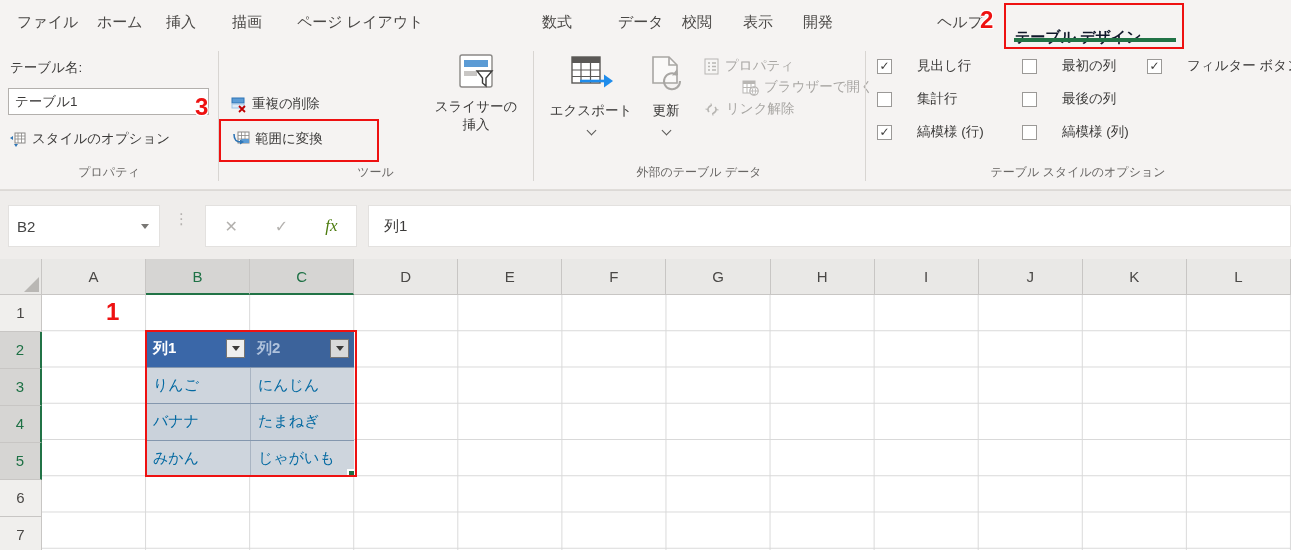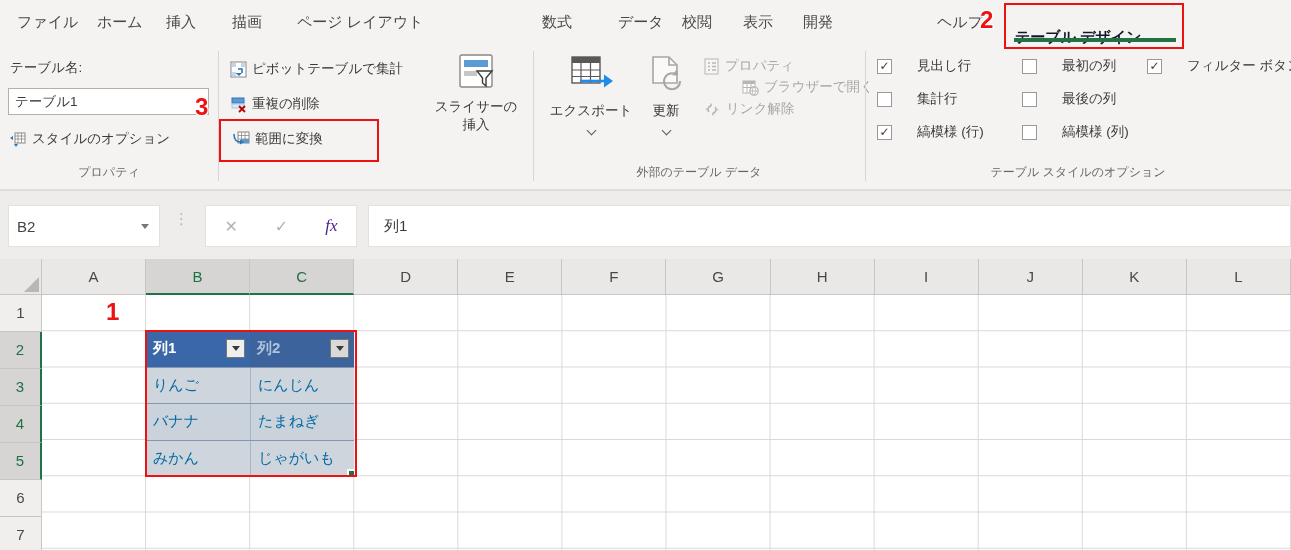--- a/index.html
+++ b/index.html
@@ -37,21 +37,21 @@
 
   
   #formulabar { position:absolute; left:0; top:190px; width:1291px; height:69px; background:#EFEDEB; border-top:1px solid #DCD9D6; }
   .fb-white { position:absolute; top:14px; height:42px; background:#fff; border:1px solid #E3E1DF; }
   #namebox { left:8px; width:152px; display:flex; align-items:center; }
   #namebox-text { font-size:15px; color:#444; padding-left:8px; flex:1; }
   #namebox-arrow { width:0; height:0; border-left:4.5px solid transparent; border-right:4.5px solid transparent; border-top:5px solid #797774; margin-right:10px; }
   #fb-dots { position:absolute; left:174px; top:24px; color:#B5B2AF; font-size:15px; letter-spacing:0; line-height:7px; }
   #fxbox { left:205px; width:152px; display:flex; align-items:center; justify-content:space-around; }
   .fb-ico { font-size:16px; color:#B3B1AE; }
-  #fx-label { font-family:"Liberation Serif","DejaVu Serif",serif; font-style:italic; font-size:17px; color:#4c1d95; }
+  #fx-label { font-family:"Liberation Serif","DejaVu Serif",serif; font-style:italic; font-size:17px; color:#4d7c0f; }
   #formula-field { left:368px; width:923px; display:flex; align-items:center; font-size:15px; color:#3B3A39; padding-left:15px; }
 
   
   #grid { position:absolute; left:0; top:259px; width:1291px; height:291px; overflow:hidden; background:#fff; }
   #corner { position:absolute; left:0; top:0; width:42px; height:36px; background:#E9E8E6; border-right:1px solid #C8C6C4; border-bottom:1px solid #C8C6C4; }
   #corner-tri { position:absolute; right:2px; bottom:2px; width:0; height:0; border-left:15px solid transparent; border-bottom:15px solid #B9B7B4; }
   #colheads { position:absolute; left:42px; top:0; width:1249px; height:36px; display:flex; }
   .colh { flex:0 0 104.08px; height:36px; line-height:35px; text-align:center; font-size:15px; color:#4A4846; background:#E9E8E6; border-right:1px solid #C8C6C4; border-bottom:1px solid #C8C6C4; }
   .colh.on { background:#D6D5D3; color:#1E7145; border-bottom:2px solid #217346; }
   #rowheads { position:absolute; left:0; top:36px; width:42px; height:255px; display:flex; flex-direction:column; }
@@ -123,33 +123,20 @@
         <path d="M5 5h10M5 8h10M8 2v10M11.5 2v10" stroke="#8A8886" stroke-width="0.8"></path>
         <path d="M0 7l3-2v4z" fill="#2E75B6"></path>
           <path d="M4 13l2 3 2-3z" fill="#2E75B6"></path>
       </svg>
     </span>
     <span>スタイルのオプション</span>
   </div>
   <div class="grp-label" style="left:0; width:218px;">プロパティ</div>
   <div class="vdiv" style="left:218px;"></div>
 
-  <div class="rbtn" style="left:230px; top:15px;">
-    <span>
-      <svg width="17" height="17" viewBox="0 0 17 17">
-        <rect x="1" y="1" width="15" height="15" fill="#fff" stroke="#8A8886"></rect>
-        <rect x="2" y="2" width="4" height="4" fill="#BDD7EE"></rect>
-          <rect x="2" y="11" width="4" height="4" fill="#BDD7EE"></rect>
-        <rect x="11" y="2" width="4" height="4" fill="#BDD7EE"></rect>
-        <path d="M12 12v-4h-4" fill="none" stroke="#2E75B6" stroke-width="1.6"></path>
-          <path d="M5.5 12H12l-3 3z" fill="#2E75B6"></path>
-      </svg>
-    </span>
-    <span>ピボットテーブルで集計</span>
-  </div>
   <div class="rbtn" style="left:230px; top:50px;">
     <span>
       <svg width="17" height="17" viewBox="0 0 17 17">
         <rect x="2" y="2" width="12" height="5" fill="#5B9BD5" stroke="#2E75B6"></rect>
         <rect x="2" y="8" width="12" height="4" fill="#DEEBF7" stroke="#9DC3E6"></rect>
         <path d="M9 10l6 6M15 10l-6 6" stroke="#C00000" stroke-width="1.8"></path>
       </svg>
     </span>
     <span>重複の削除</span>
   </div>
@@ -170,20 +157,21 @@
       <svg width="40" height="42" viewBox="0 0 40 42">
         <rect x="4" y="2" width="32" height="32" rx="2" fill="#fff" stroke="#8A8886" stroke-width="1.4"></rect>
         <rect x="8" y="7" width="24" height="7" fill="#5B9BD5"></rect>
         <rect x="8" y="18" width="13" height="5" fill="#C8C6C4"></rect>
         <path d="M21 18h15l-6 7v8l-3.5-3v-5z" fill="#fff" stroke="#3B3A39" stroke-width="1.4"></path>
       </svg>
     </span>
     <span style="margin-top:3px;">スライサーの</span>
     <span>挿入</span>
   </div>
+  <div class="grp-label" style="left:218px; width:315px;">ツール</div>
   <div class="vdiv" style="left:533px;"></div>
 
   <div class="bigbtn" style="left:546px; top:9px; width:90px;">
     <span>
       <svg width="46" height="42" viewBox="0 0 46 42">
         <rect x="4" y="3" width="28" height="26" fill="#fff" stroke="#5A5856" stroke-width="1.4"></rect>
         <rect x="4" y="3" width="28" height="6" fill="#5A5856"></rect>
         <path d="M4 16h28M4 22.5h28M13 9v20M22.5 9v20" stroke="#5A5856" stroke-width="1.2"></path>
         <path d="M12 27h26" stroke="#1F8CEB" stroke-width="2.6"></path>
         <path d="M36 20.5l9 6.5-9 6.5z" fill="#1F8CEB"></path>

